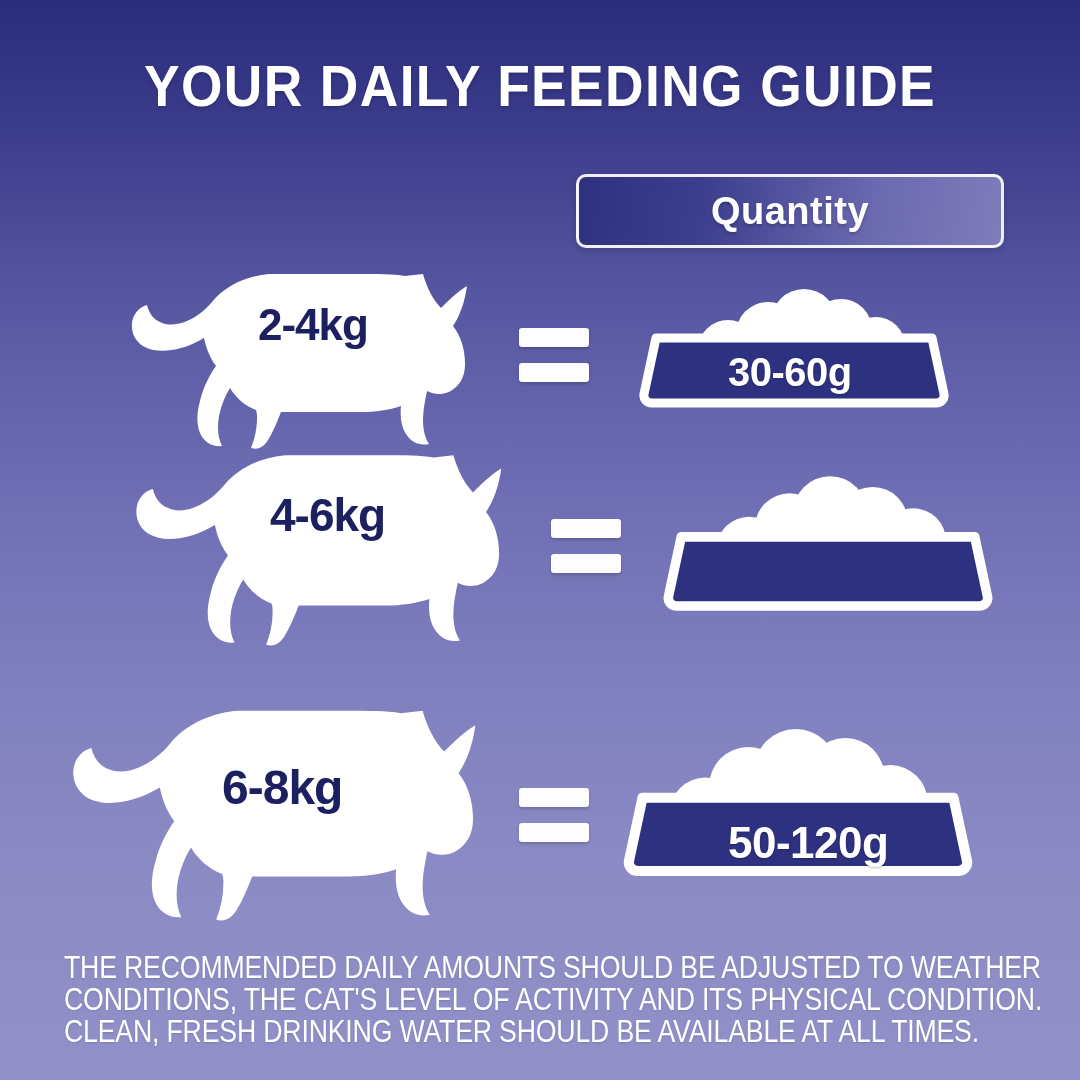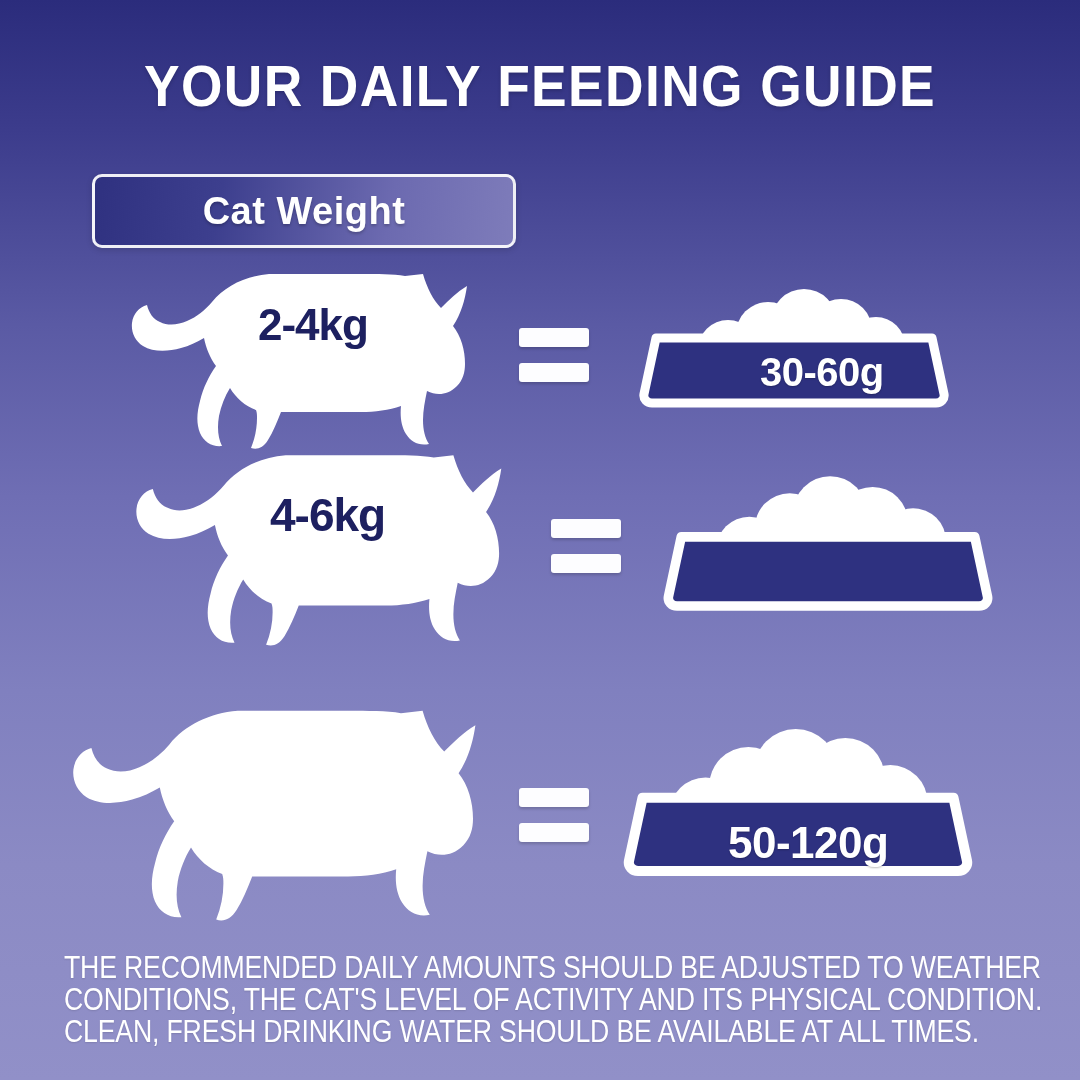--- a/index.html
+++ b/index.html
@@ -104,22 +104,22 @@
     text-shadow:0 1px 2px rgba(0,0,0,.12);
   }
   .footer div { white-space:nowrap; }
 </style>
 </head>
 <body>
 
 <div class="title">YOUR DAILY FEEDING GUIDE</div>
 
 <div class="headers">
-  <div class="hdr-box" id="hdr-weight">
-    <span>Cat Weight</span>
+  <div class="hdr-box" id="hdr-qty">
+    <span>Quantity</span>
   </div>
 </div>
 
 <div class="row" id="row-0">
 
   <div class="cat-wrap" style="left:105px; top:8px;">
     <svg width="380" height="180" viewBox="0 0 380 180" xmlns="http://www.w3.org/2000/svg">
       <path fill="#ffffff" d="
         M318 4 C322 18 328 30 336 38 C344 30 352 22 362 16
         C360 30 356 44 348 56 C356 66 360 80 360 94
@@ -161,21 +161,21 @@
         <circle cx="132" cy="60" r="32"></circle>
         <circle cx="168" cy="48" r="33"></circle>
         <circle cx="205" cy="56" r="31"></circle>
         <circle cx="240" cy="72" r="29"></circle>
         <rect x="88" y="72" width="160" height="36"></rect>
       </g>
       <path d="M20 66 L296 66 L308 122 C309 127 305 131 300 131 L16 131 C11 131 7 127 8 122 Z" fill="#2e3180" stroke="#ffffff" stroke-width="9" stroke-linejoin="round" transform="translate(0,-2) scale(1,1)"></path>
     </svg>
   </div>
 
-  <div class="qty-label" style="left:760px; top:88px; font-size:40px;">30-60g</div>
+  <div class="qty-label" style="left:728px; top:88px; font-size:40px;">30-60g</div>
 </div>
 
 <div class="row" id="row-1">
 
   <div class="cat-wrap" style="left:72px; top:8px;">
     <svg width="420" height="196" viewBox="0 0 380 180" xmlns="http://www.w3.org/2000/svg">
       <path fill="#ffffff" d="
         M318 4 C322 18 328 30 336 38 C344 30 352 22 362 16
         C360 30 356 44 348 56 C356 66 360 80 360 94
         C360 102 358 110 352 116 C346 122 340 124 334 124
@@ -249,20 +249,21 @@
         C30 71 26 62 27 53 C28 44 34 37 42 35
         C44 43 48 49 55 52 C63 56 73 55 82 51
         C92 47 100 40 107 32
         C120 16 140 6 164 4
         L256 4
         C272 4 288 4 300 6 Z"></path>
       <ellipse cx="314" cy="34" rx="9" ry="7" fill="#ffffff"></ellipse>
     </svg>
   </div>
 
+  <div class="weight-label" style="left:222px; top:60px; font-size:48px;">6-8kg</div>
 
   <div class="equals" style="left:519px; top:88px;">
     <div class="bar"></div>
     <div class="bar"></div>
   </div>
 
   <div class="bowl-wrap" style="left:620px; top:20px;">
     <svg width="356" height="160" viewBox="0 0 316 136" xmlns="http://www.w3.org/2000/svg">
       <g fill="#ffffff">
         <circle cx="76" cy="80" r="32"></circle>

